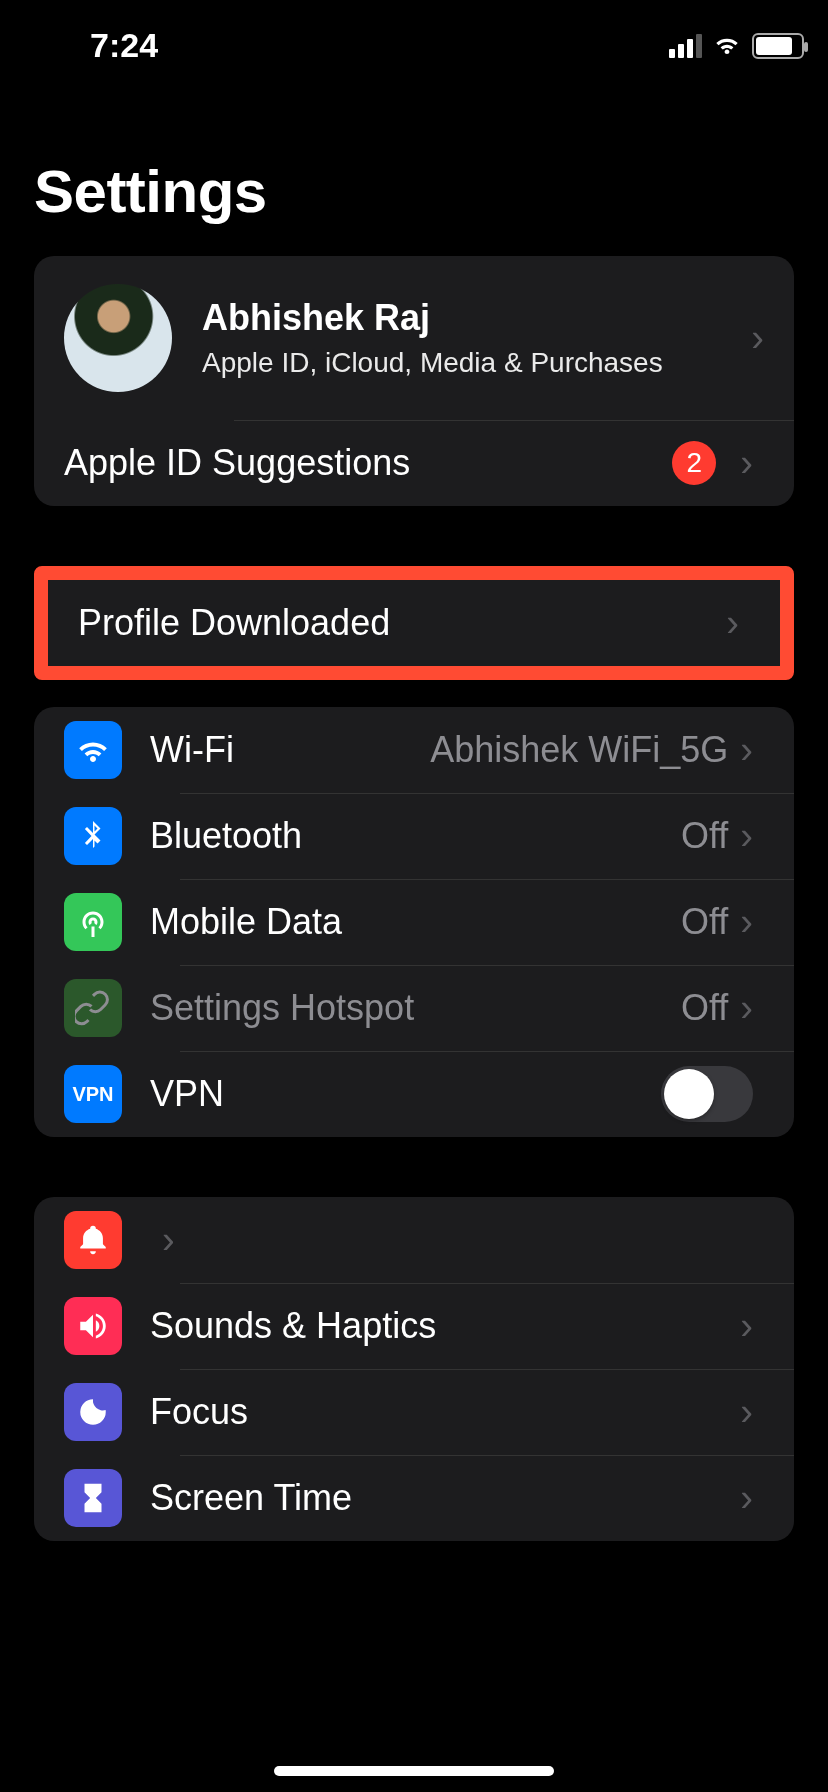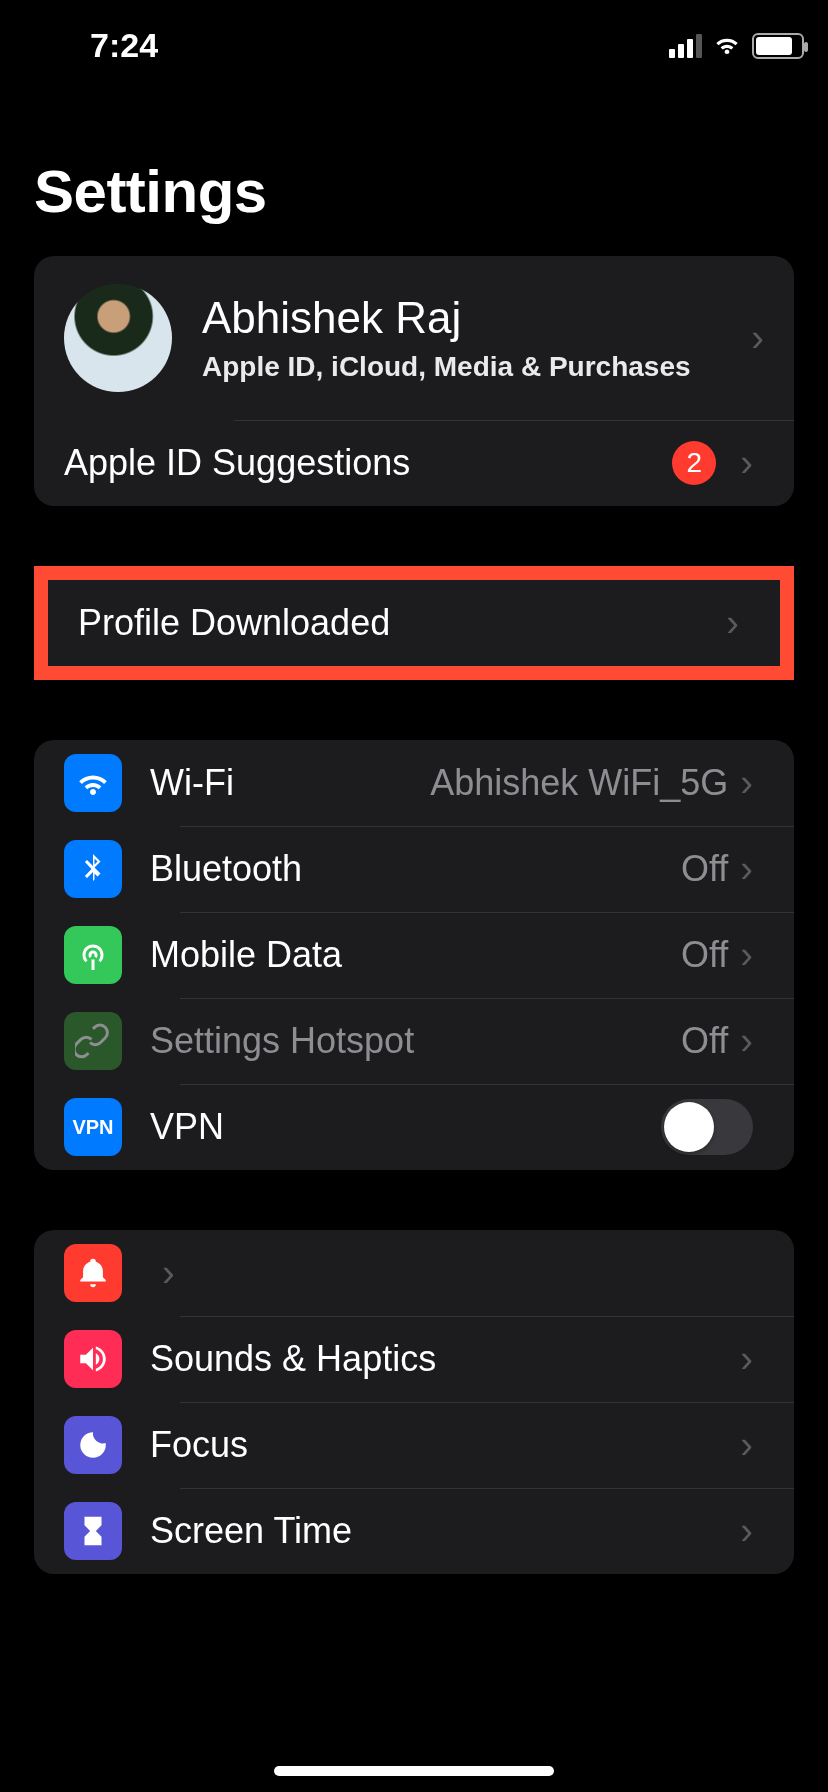--- a/index.html
+++ b/index.html
@@ -46,22 +46,22 @@
 }
 .profile-row { padding: 28px 30px; min-height: auto; }
 .profile-row + .row::before { left: 30px; }
 .avatar {
   width: 108px; height: 108px; border-radius: 50%;
   background: radial-gradient(circle at 46% 30%, #c89f78 0 16%, #1a2a1a 18% 40%, #d9e5ec 42% 100%);
   margin-right: 30px;
   flex-shrink: 0;
 }
 .profile-info { flex: 1; }
-.profile-name { font-size: 44px; font-weight: 400; margin-bottom: 8px; }
-.profile-sub { font-size: 28px; color: #eaeaea; font-weight: bold; }
+.profile-name { font-size: 36px; font-weight: 700; margin-bottom: 8px; }
+.profile-sub { font-size: 28px; color: #eaeaea; }
 .chevron { color: #5a5a5e; font-size: 38px; font-weight: 300; margin-left: 12px; }
 .icon-box {
   width: 58px; height: 58px; border-radius: 12px;
   display: flex; align-items: center; justify-content: center;
   margin-right: 28px;
   flex-shrink: 0;
 }
 .row-label { flex: 1; font-size: 36px; font-weight: 400; }
 .row-value { font-size: 36px; color: #8d8d92; }
 .badge {
@@ -81,23 +81,23 @@
 .toggle::after {
   content: "";
   position: absolute;
   width: 50px; height: 50px; border-radius: 50%;
   background: #fff;
   top: 3px; left: 3px;
   box-shadow: 0 2px 4px rgba(0,0,0,0.3);
 }
 .highlighted-group {
   border: 14px solid #ff4b33;
-  border-radius: 0;
+  border-radius: 8px;
   padding: 0;
-  margin-bottom: 60px;
+  margin-bottom: 27px;
   background: #000;
 }
 .highlighted-group .inner {
   background: #1c1c1e;
   border-radius: 0;
 }
 .highlighted-group .row { min-height: 86px; padding-left: 30px;}
 .disabled-label { color: #8d8d92; }
 .cell-wifi .row-value { color: #8d8d92; }
 .home-indicator {

